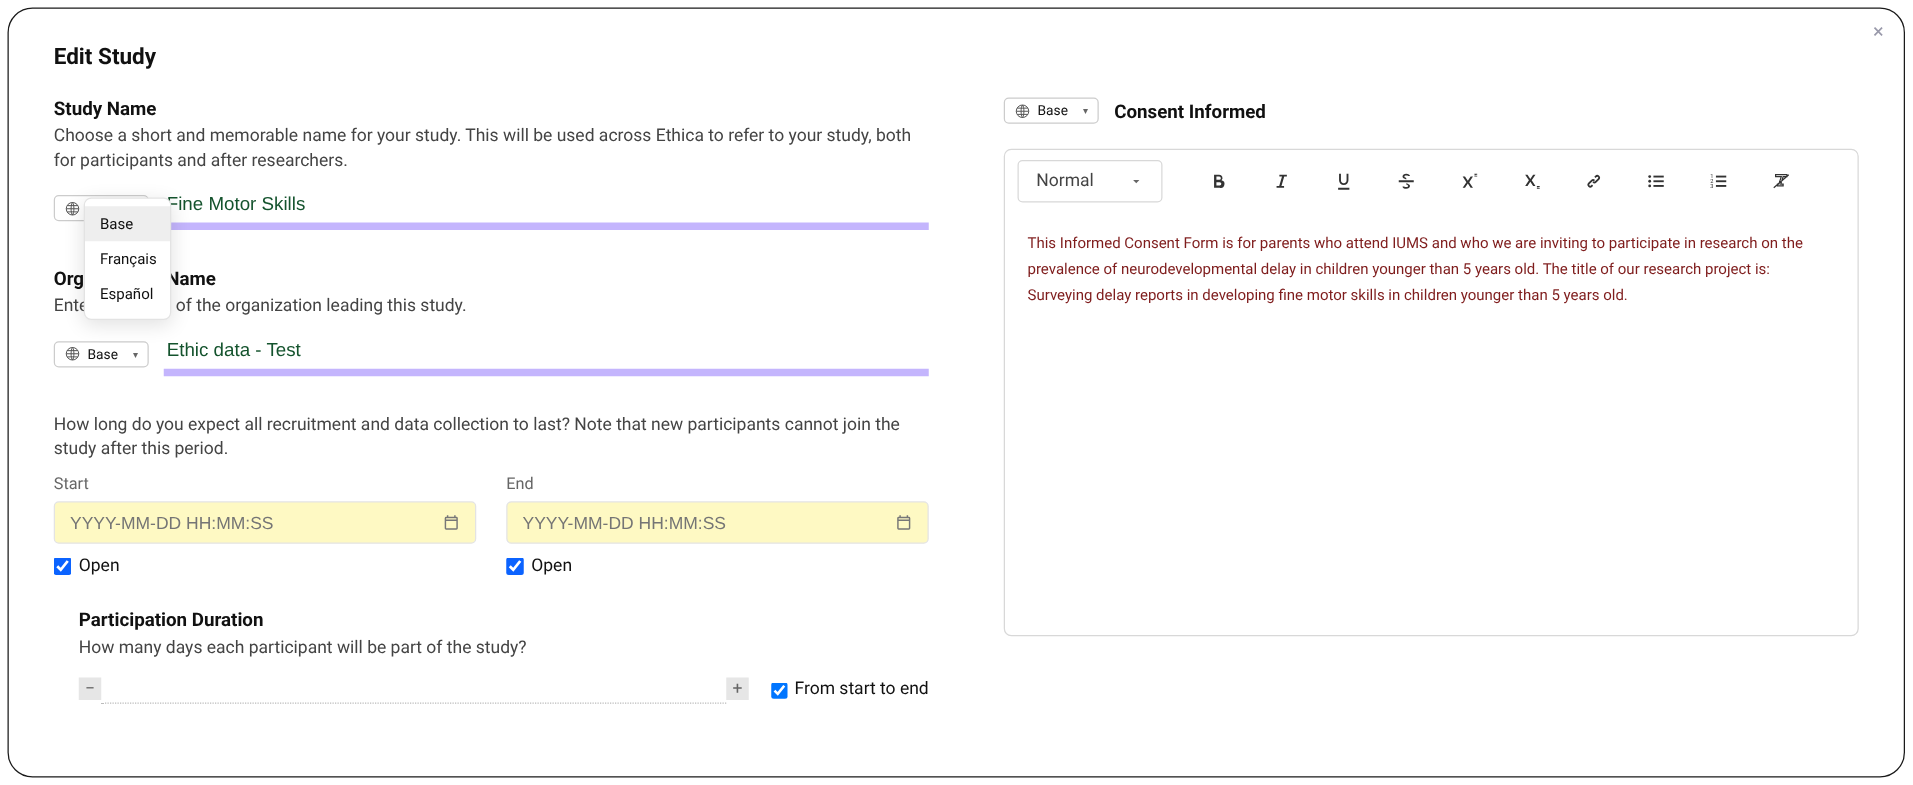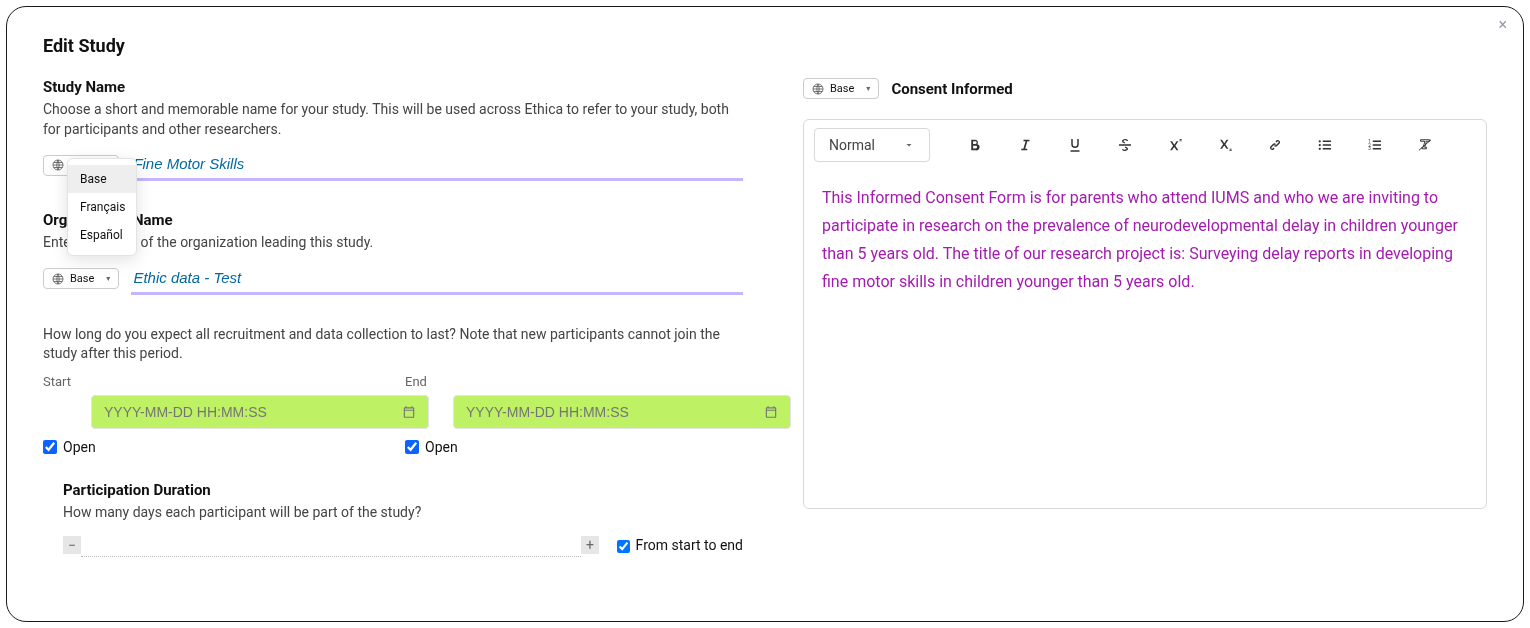--- a/index.html
+++ b/index.html
@@ -90,48 +90,46 @@
   .lang-dropdown .opt {
     padding: 7px 12px;
     cursor: pointer;
   }
   .lang-dropdown .opt.sel {
     background: #eee;
   }
   .underline-input {
     flex: 1;
     border: none;
-    border-bottom: 3px solid #c4b5fd;
+    border-bottom: 6px solid #c4b5fd;
     padding: 6px 2px;
     font-size: 15px;
-    color: #0369a1;
+    color: #14532d;
     background: transparent;
     outline: none;
-    font-style: italic;
   }
   .date-row {
     display: flex;
     gap: 24px;
     margin-top: 4px;
   }
   .date-col { flex: 1; }
   .date-col .sub-label {
     font-size: 13px;
     color: #666;
     margin-bottom: 6px;
   }
   .date-input {
     width: 100%;
     display: flex;
     align-items: center;
-    background: #bef264;
+    background: #fef9c3;
     border: 1px solid #e3e3e3;
     border-radius: 4px;
     padding: 8px 12px;
-    margin-left: 48px;
   }
   .date-input input {
     flex: 1;
     border: none;
     background: transparent;
     font-size: 14px;
     color: #6b6b6b;
     outline: none;
   }
   .date-input .cal-icon {
@@ -212,44 +210,44 @@
   }
   .tool-btn {
     width: 30px; height:30px;
     display:flex; align-items:center; justify-content:center;
     cursor:pointer;
     border-radius:4px;
   }
   .tool-btn svg { width: 18px; height:18px; fill:#333; }
   .editor-content {
     padding: 12px 8px;
-    font-size: 16px;
+    font-size: 12px;
     line-height: 1.75;
-    color: #a21caf;
+    color: #7f1d1d;
     overflow:auto;
     flex:1;
     outline:none;
   }
   .section-block { margin-bottom: 26px; position: relative;}
 </style>
 </head>
 <body>
 
 <div class="modal">
   <div class="close-x">×</div>
 
   <h2 class="title">Edit Study</h2>
 
   <div class="cols">
 
     <div class="col-left">
 
       <div class="section-block">
         <div class="field-label">Study Name</div>
-        <div class="field-help">Choose a short and memorable name for your study. This will be used across Ethica to refer to your study, both for participants and other researchers.</div>
+        <div class="field-help">Choose a short and memorable name for your study. This will be used across Ethica to refer to your study, both for participants and after researchers.</div>
         <div class="input-row">
           <div class="lang-pick">
             <svg class="globe" viewBox="0 0 24 24">
                 <path fill="none" stroke="#555" stroke-width="1.6" d="M12 2a10 10 0 1 0 .001 20.001A10 10 0 0 0 12 2zm0 0c3 3 3 17 0 20M12 2C9 5 9 19 12 22M2 12h20M3.5 7h17M3.5 17h17"></path>
               </svg>
             <span>Base</span>
             <span class="caret">▴</span>
           </div>
           <input class="underline-input" value="Fine Motor Skills" style="">
         </div>

